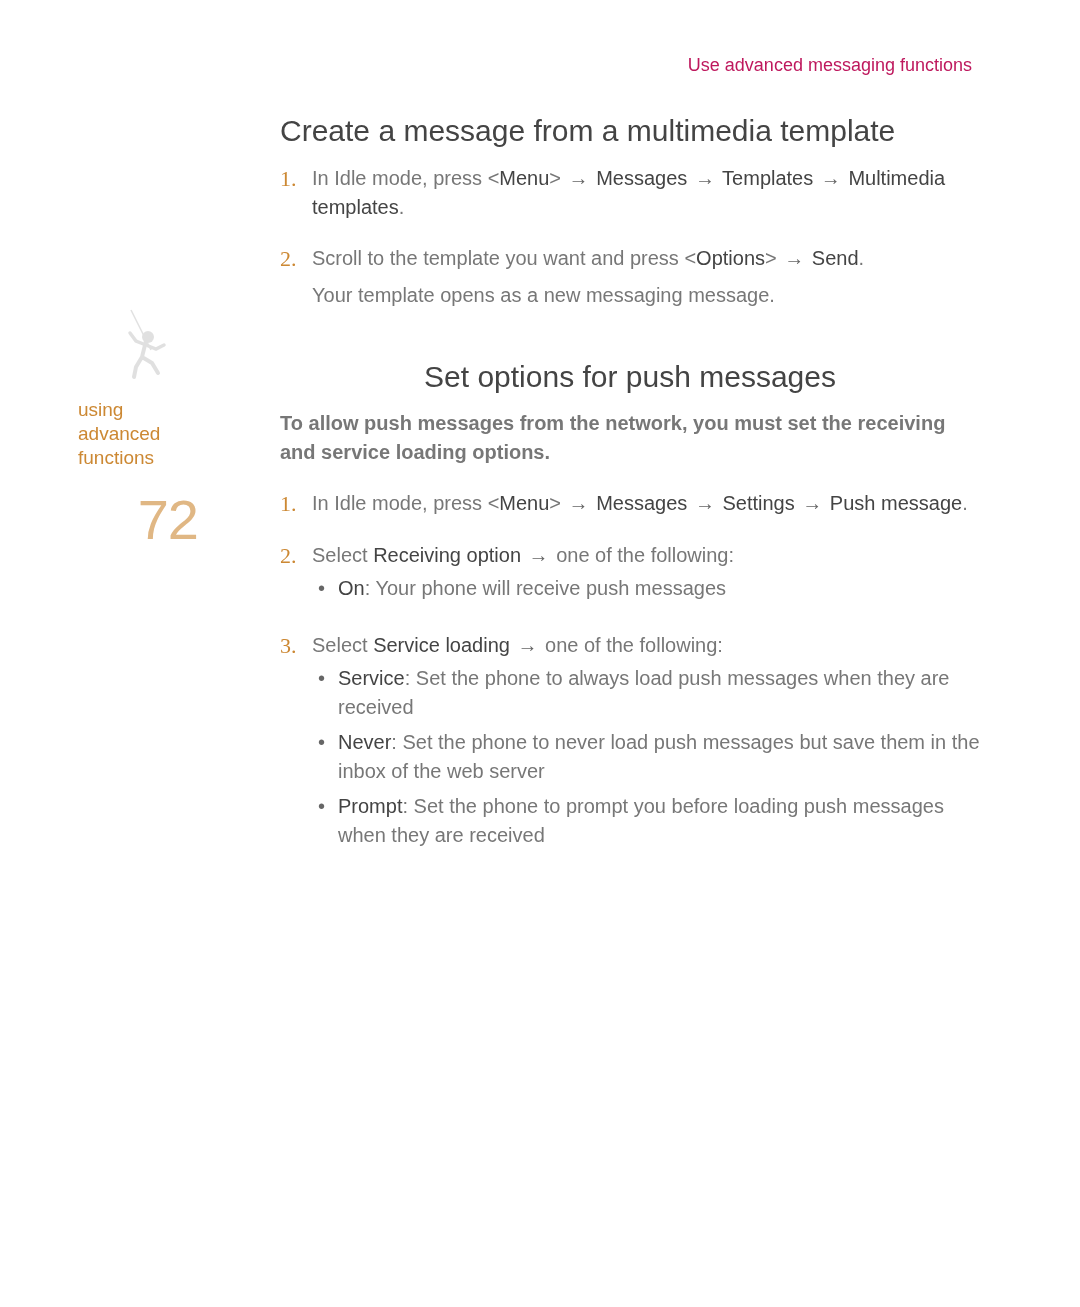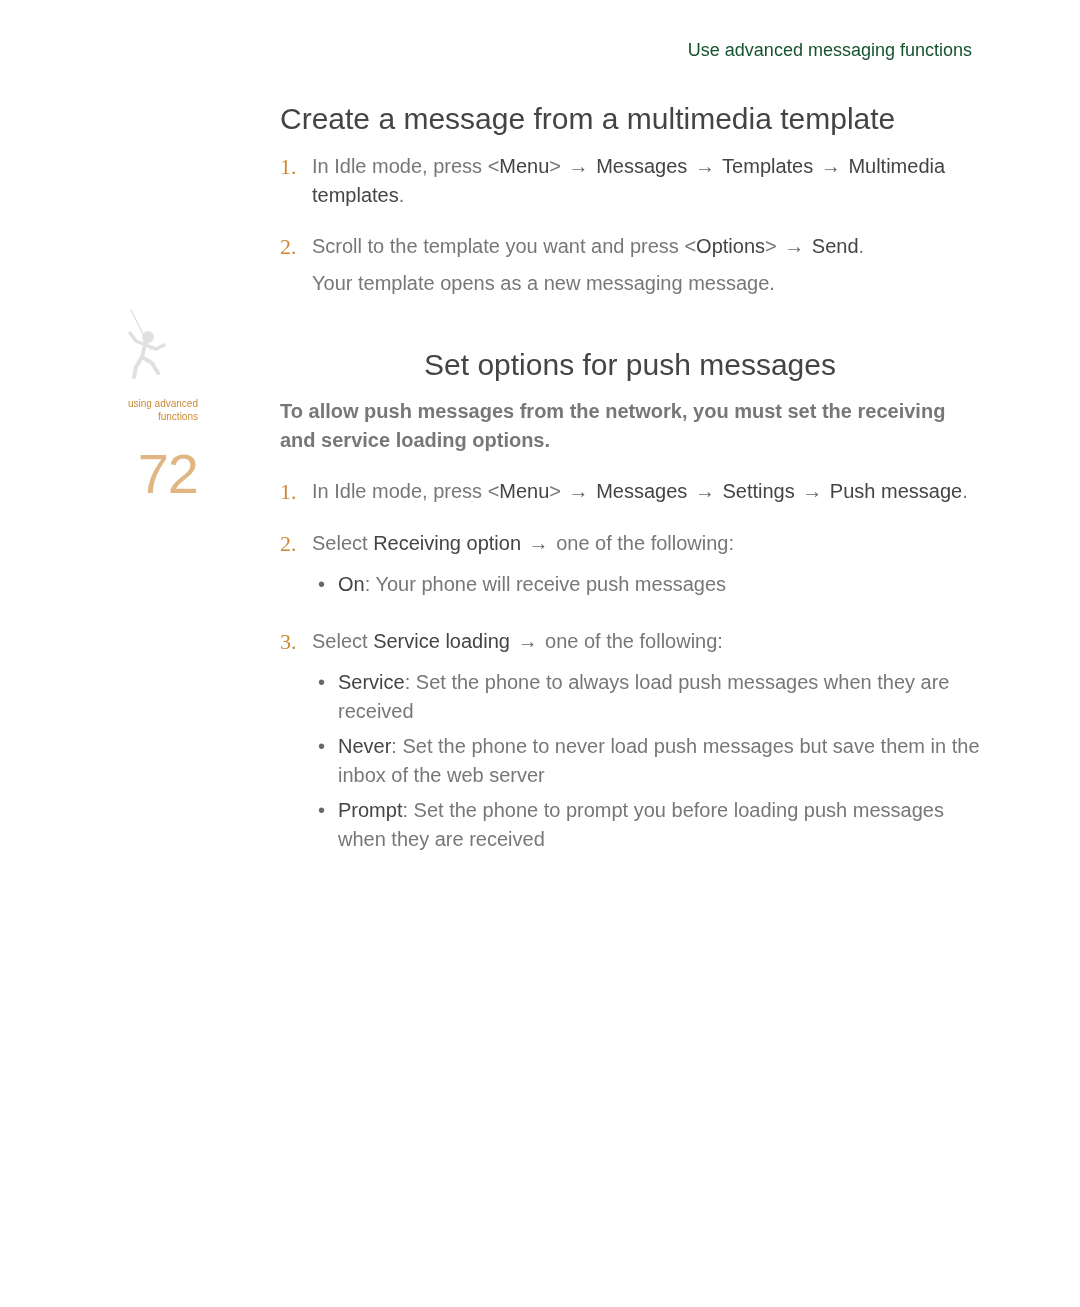--- a/index.html
+++ b/index.html
@@ -6,61 +6,61 @@
   body {
     font-family: Verdana, Geneva, sans-serif;
     background: #ffffff;
     width: 1080px;
     height: 1307px;
     position: relative;
     color: #555;
   }
   .header-text {
     position: absolute;
-    top: 40px;
+    top: 55px;
     right: 108px;
     font-size: 18px;
-    color: #14532d;
+    color: #be185d;
   }
   .sidebar {
     position: absolute;
     left: 78px;
     top: 305px;
     width: 120px;
     display: flex;
     flex-direction: column;
     align-items: flex-end;
   }
   .climber-icon {
     width: 70px;
     height: 85px;
     opacity: 0.25;
     margin-bottom: 8px;
     align-self: center;
     margin-left: 25px;
   }
   .sidebar-label {
     color: #cc8833;
-    font-size: 10px;
-    text-align: right;
+    font-size: 19px;
+    text-align: left;
     line-height: 1.25;
     margin-bottom: 18px;
   }
   .page-number {
     color: #cc8833;
     font-size: 56px;
     font-weight: 300;
     text-align: left;
     opacity: 0.6;
     letter-spacing: -1px;
   }
   .content {
     position: absolute;
     left: 280px;
-    top: 100px;
+    top: 112px;
     width: 700px;
   }
   .section-heading {
     font-size: 30px;
     color: #444;
     font-weight: 400;
     line-height: 1.25;
     margin-bottom: 14px;
   }
   .section-heading.mt {
@@ -90,21 +90,21 @@
     font-size: 20px;
     color: #777;
     line-height: 1.45;
   }
   .b { color: #444; }
   .arrow { color: #666; padding: 0 2px; }
   .step-note {
     margin-top: 8px;
   }
   .bullets {
-    margin-top: 12px;
+    margin-top: 4px;
     padding-left: 26px;
   }
   .bullet {
     position: relative;
     margin-bottom: 6px;
     font-size: 20px;
     color: #777;
     line-height: 1.45;
   }
   .bullet::before {

